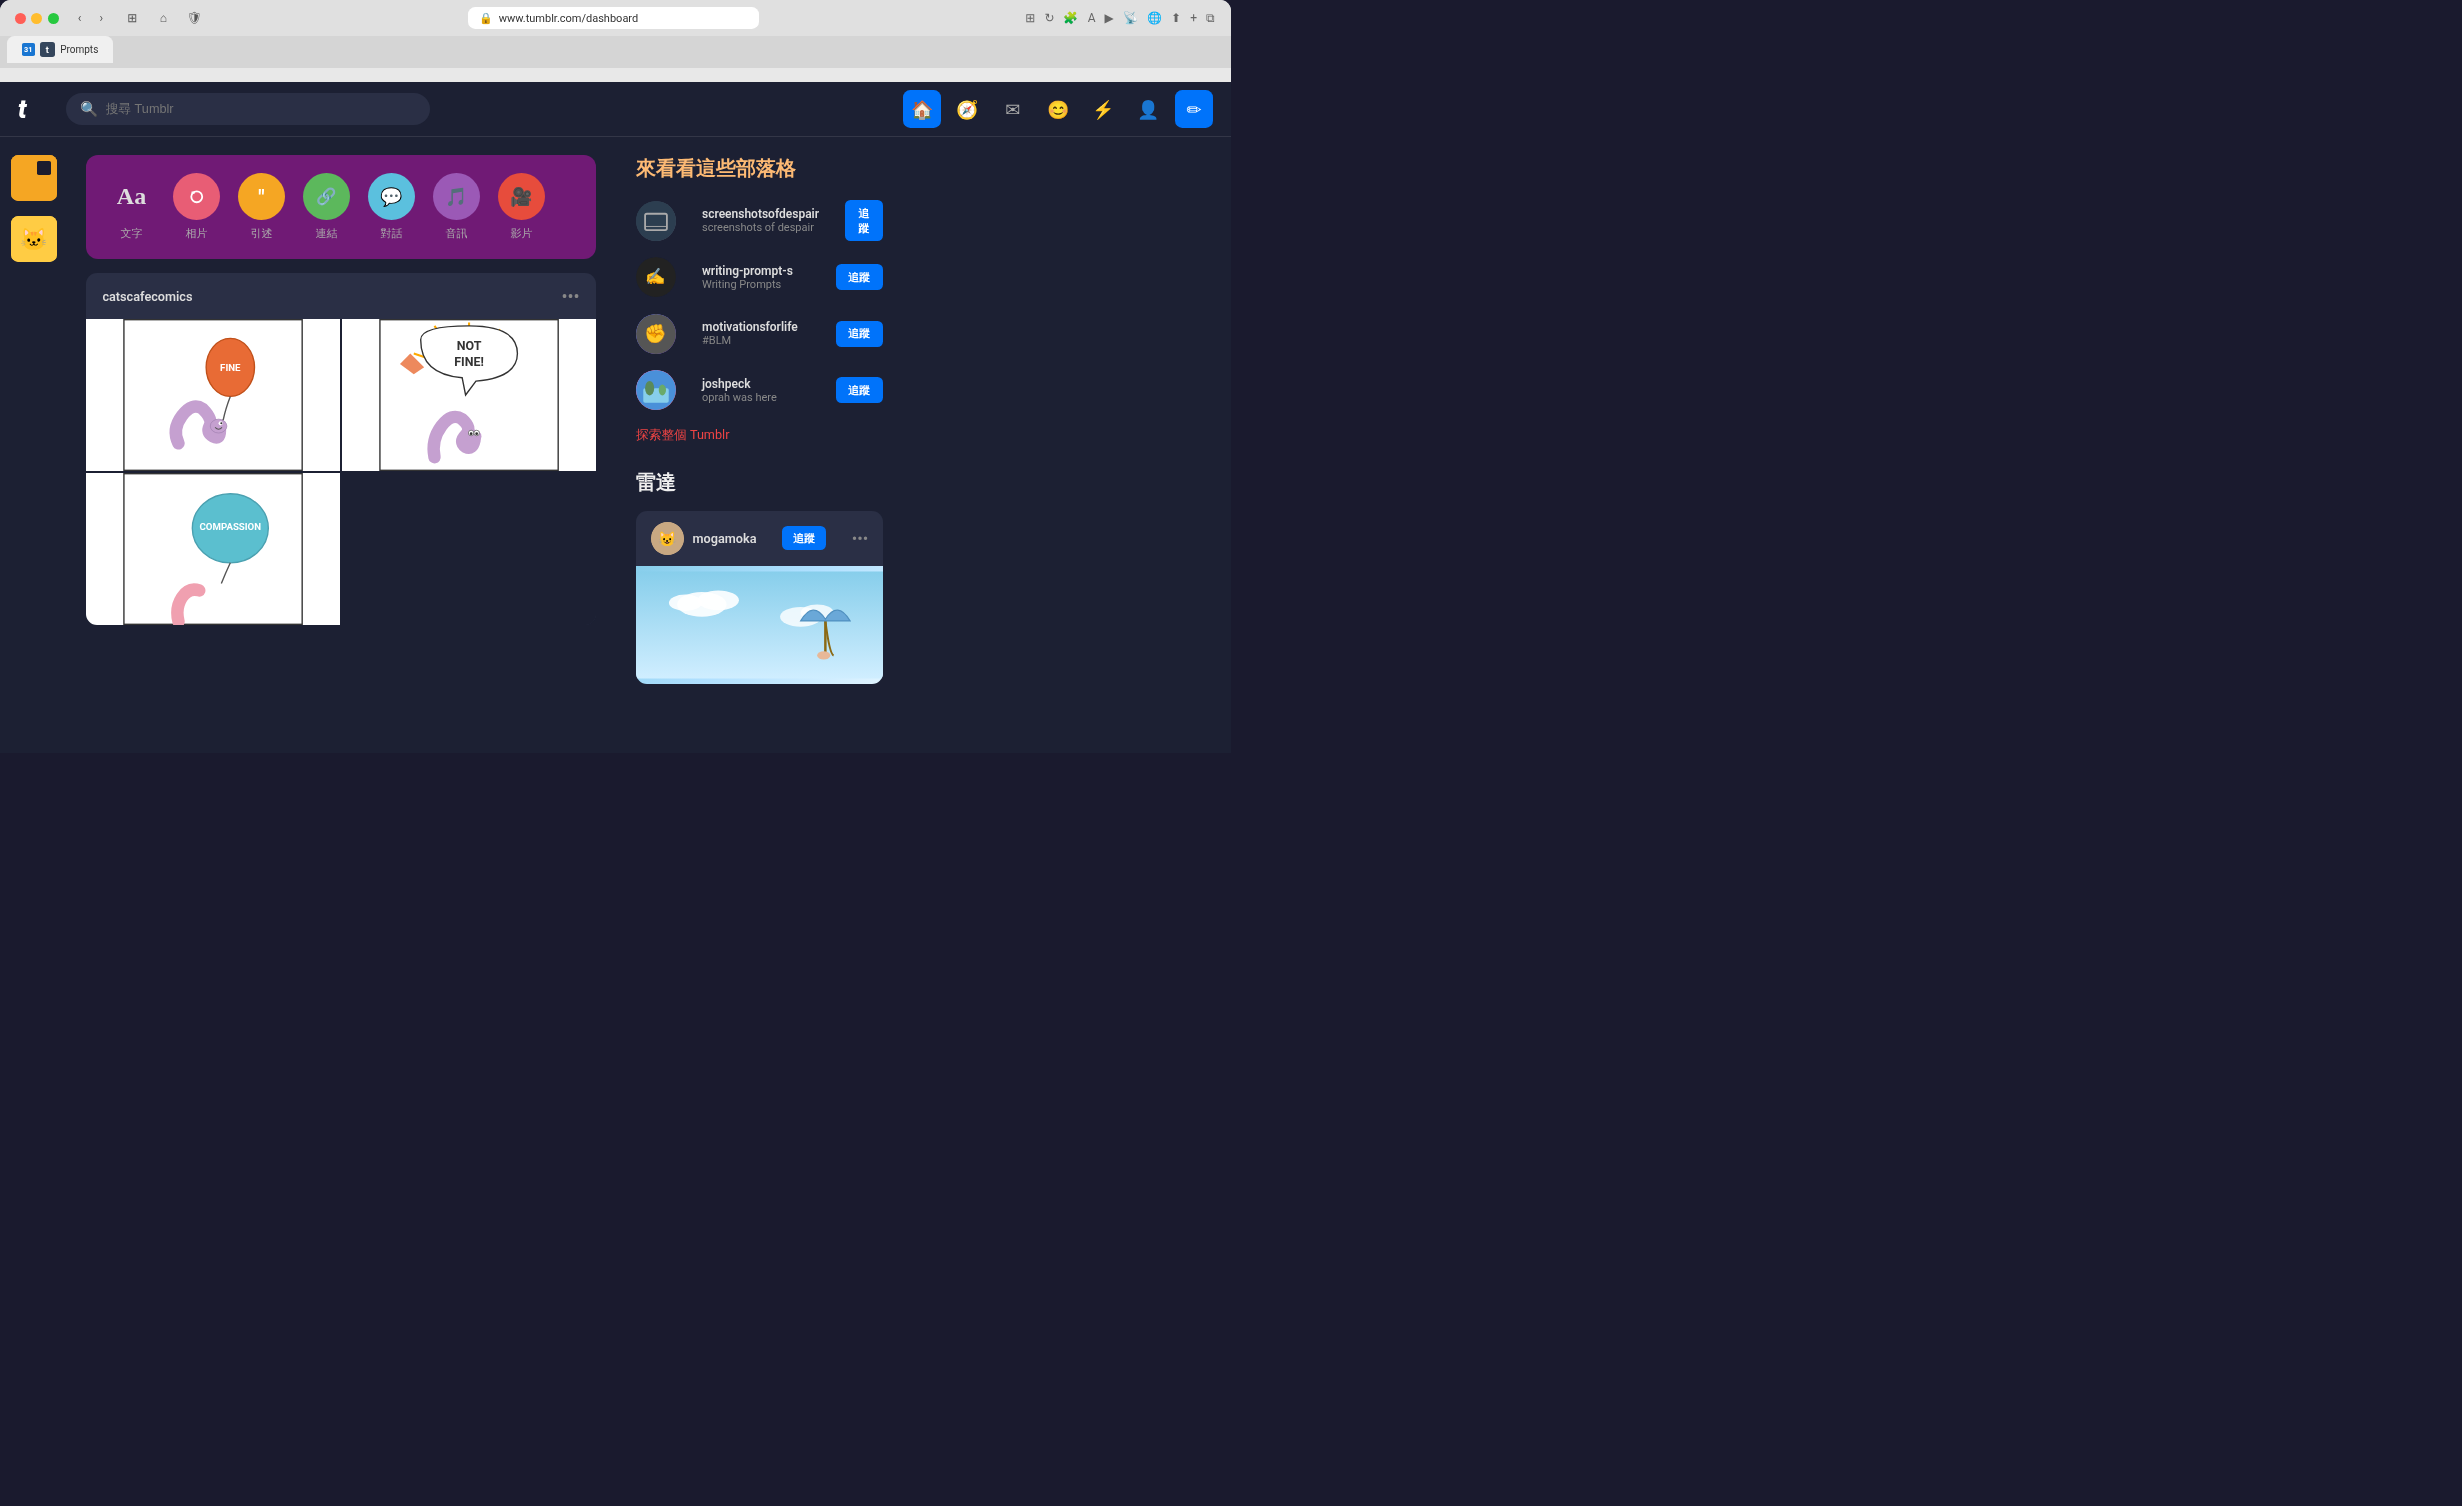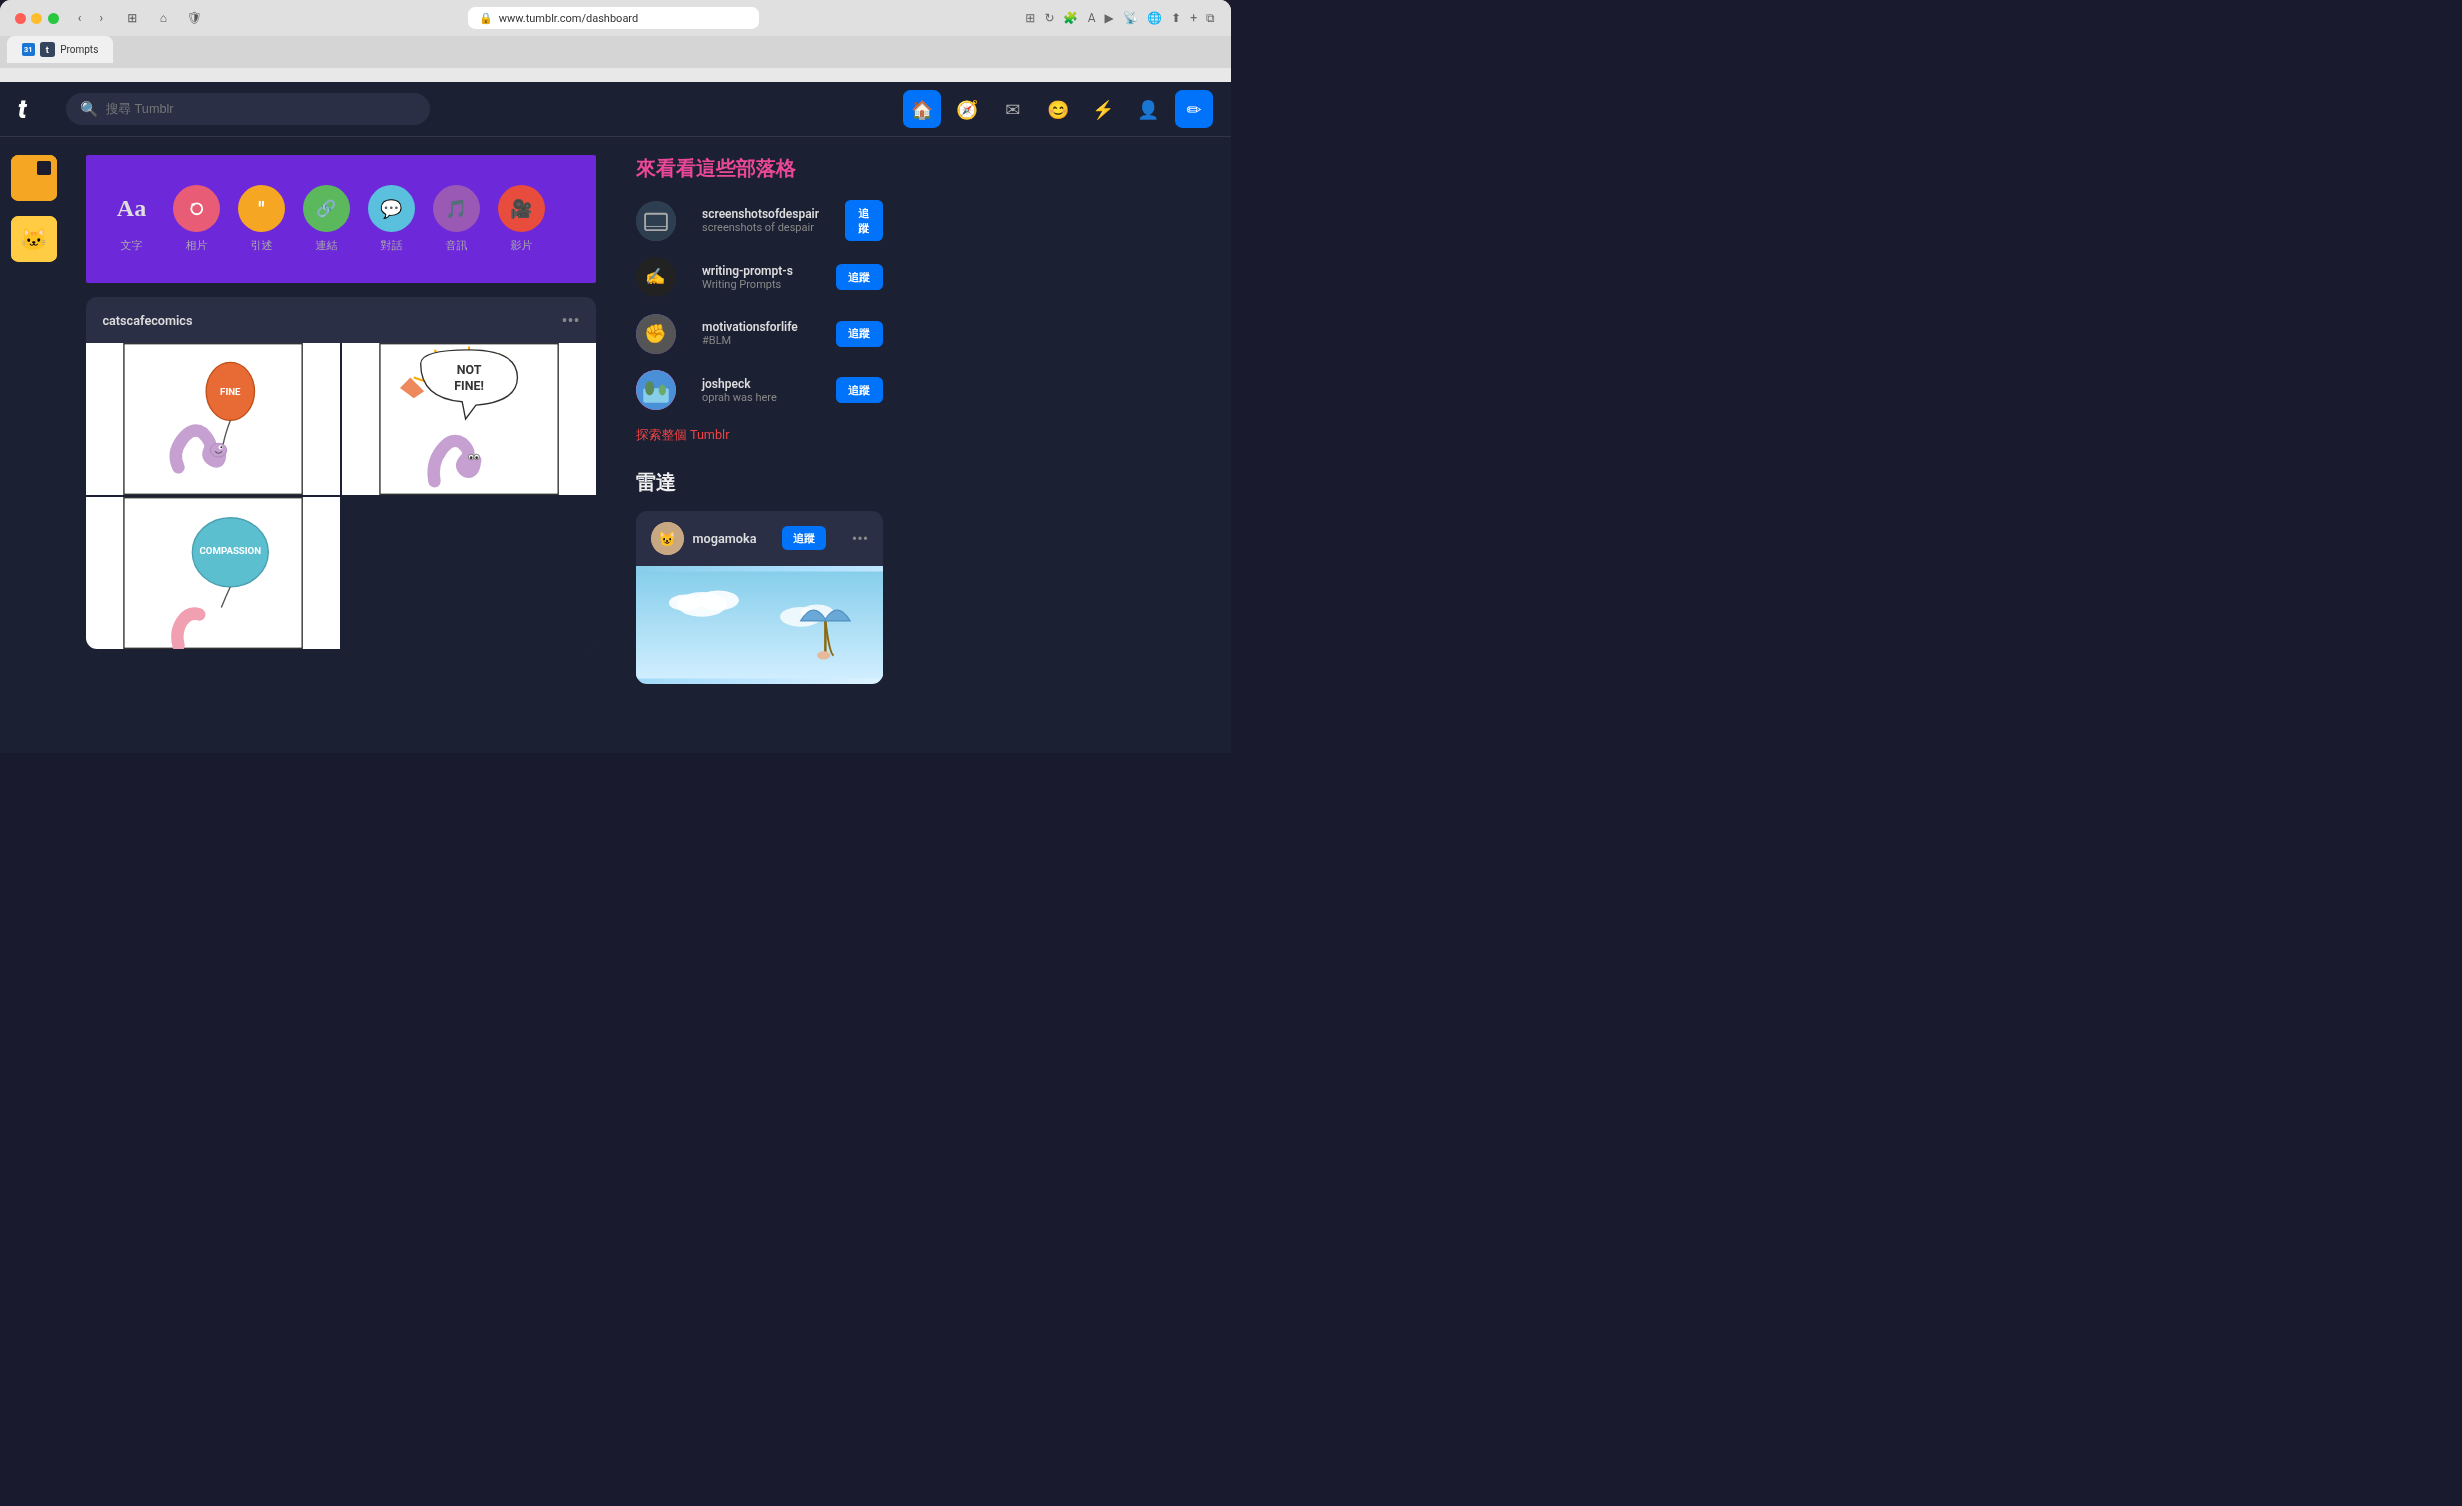--- a/index.html
+++ b/index.html
@@ -237,23 +237,23 @@
       display: flex;
       flex-direction: column;
       gap: 14.6px;
       max-width: 546px;
     }
     .feed::-webkit-scrollbar { width: 5.5px; }
     .feed::-webkit-scrollbar-thumb { background: #333; border-radius: 2.7px; }
 
     
     .post-creator {
-      background: #6d28d9;
-      border-radius: 2px;
-      padding: 30px 22px;
+      background: #701a75;
+      border-radius: 12px;
+      padding: 18px 22px;
     }
     .post-types {
       display: flex;
       gap: 18px;
       align-items: center;
     }
     .post-type {
       display: flex;
       flex-direction: column;
       align-items: center;
@@ -335,21 +335,21 @@
     
     .right-sidebar {
       width: 291px;
       background: #1c2033;
       padding: 18px 22px;
       overflow-y: auto;
     }
     .sidebar-section-title {
       font-size: 20px;
       font-weight: 800;
-      color: #ec4899;
+      color: #fdba74;
       margin-bottom: 18px;
     }
     .blog-suggestion {
       display: flex;
       align-items: center;
       gap: 26px;
       margin-bottom: 16.4px;
     }
     .blog-avatar {
       width: 40px;

